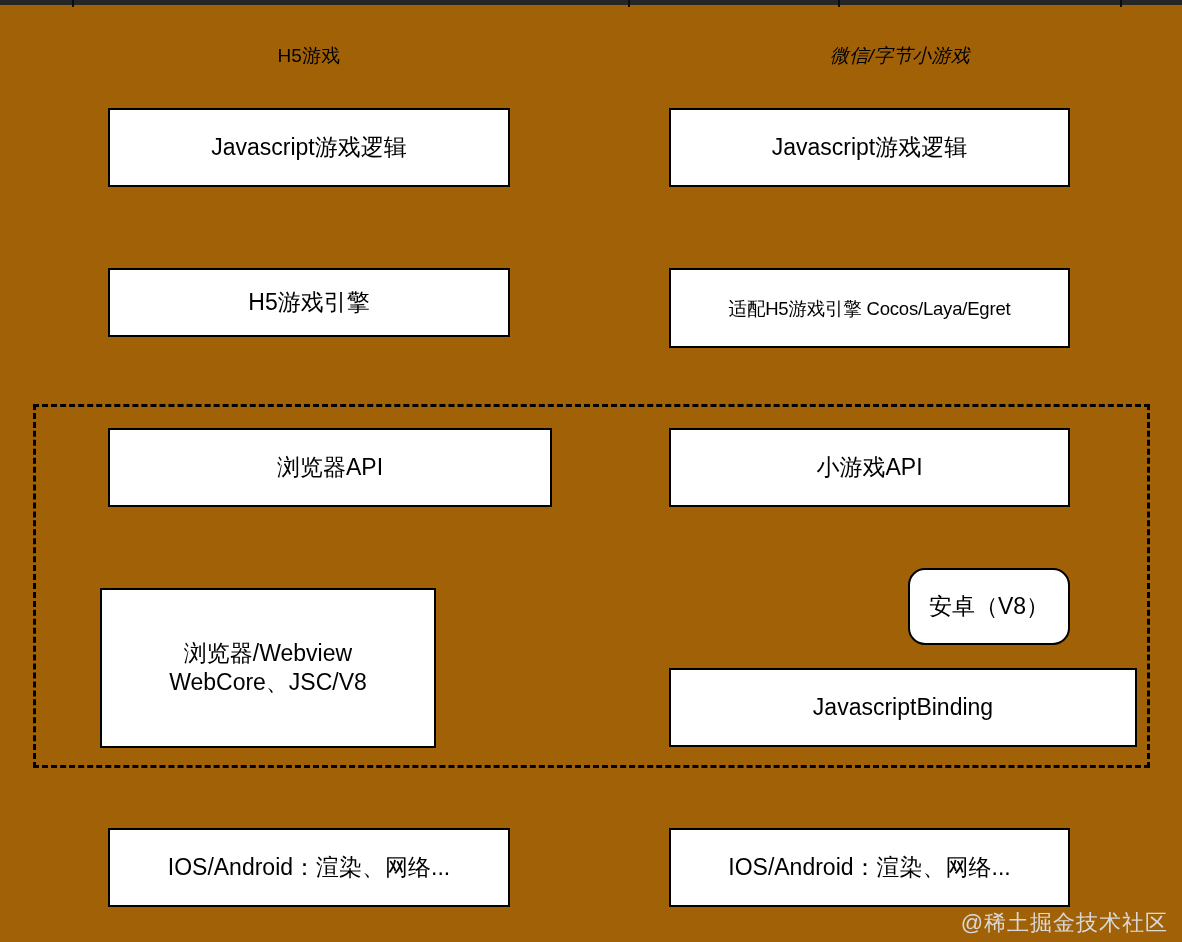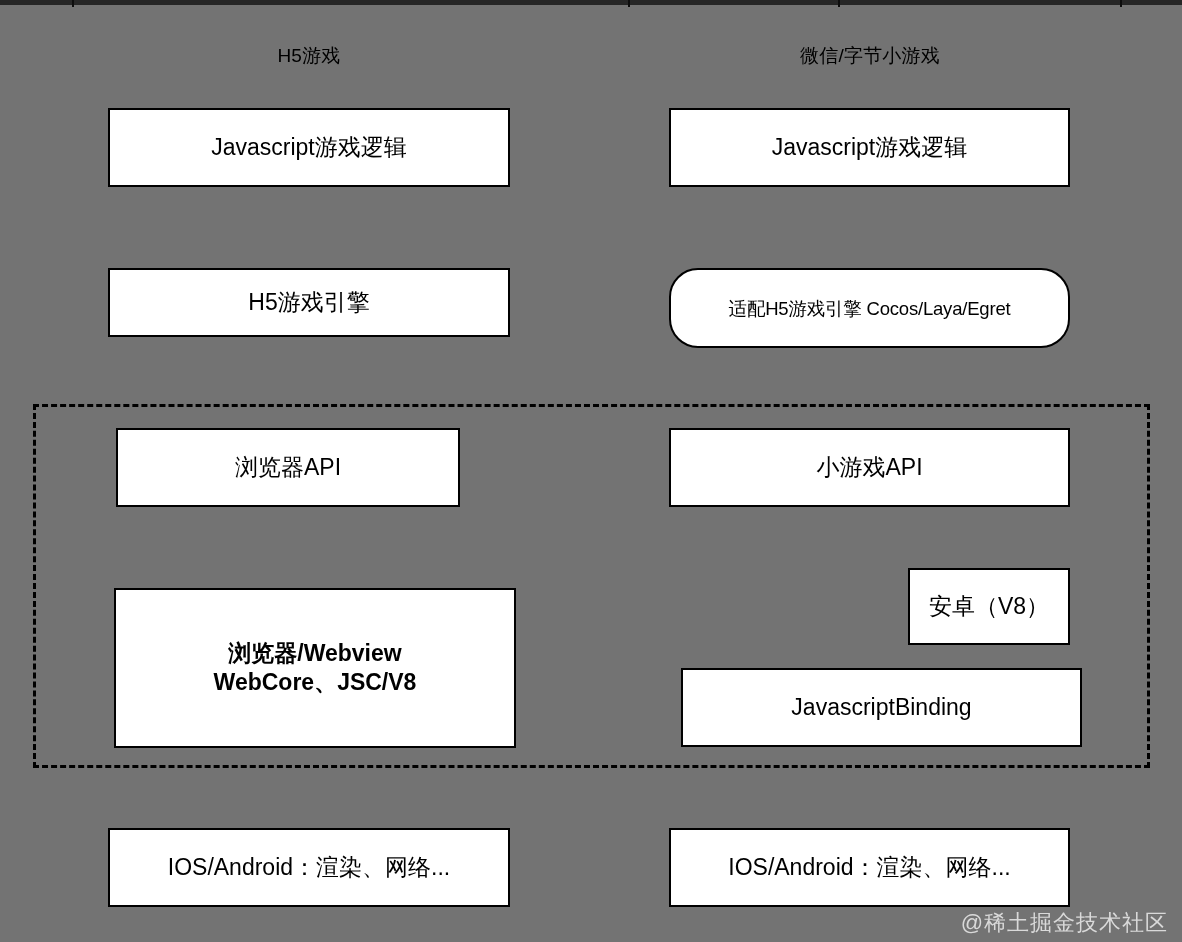--- a/index.html
+++ b/index.html
@@ -10,21 +10,21 @@
   }
   body {
     font-family: "Liberation Sans", "DejaVu Sans", sans-serif;
     color: #000000;
     -webkit-font-smoothing: antialiased;
   }
   #canvas {
     position: relative;
     width: 1182px;
     height: 942px;
-    background: #737373;
+    background: #a16207;
     overflow: hidden;
   }
 
   
   .top-strip {
     position: absolute;
     left: 0;
     top: 0;
     width: 1182px;
     height: 5px;
@@ -44,39 +44,39 @@
     top: 42px;
     width: 402px;
     text-align: center;
     font-size: 19px;
     line-height: 28px;
     color: #000;
     letter-spacing: 0.2px;
     white-space: nowrap;
   }
   #title-left  { left: 108px; }
-  #title-right { left: 669px; }
+  #title-right { left: 699px; font-style: italic; }
 
   
   .node {
     position: absolute;
     box-sizing: border-box;
     border: 2.5px solid #000000;
     background: #ffffff;
     display: flex;
     align-items: center;
     justify-content: center;
     text-align: center;
     font-size: 23px;
     line-height: 29px;
     color: #000000;
     padding: 0 6px;
     white-space: pre-line;
   }
-  .node.tight { font-size: 18.5px; letter-spacing: -0.2px; padding: 0 4px; border-radius: 29px; }
+  .node.tight { font-size: 18.5px; letter-spacing: -0.2px; padding: 0 4px; }
 
   
   .dashed-region {
     position: absolute;
     left: 33px;
     top: 404px;
     width: 1117px;
     height: 364px;
     box-sizing: border-box;
     border: 3px dashed #000000;
@@ -109,35 +109,35 @@
 
   <div id="title-left" class="col-title">H5游戏</div>
   <div id="title-right" class="col-title">微信/字节小游戏</div>
 
   <div class="dashed-region"></div>
 
   <div class="node" style="left:108px; top:108px; width:402px; height:79px;">Javascript游戏逻辑</div>
 
   <div class="node" style="left:108px; top:268px; width:402px; height:69px;">H5游戏引擎</div>
 
-  <div class="node" style="left:108px; top:428px; width:344px; height:79px;margin-left:8px;">浏览器API</div>
+  <div class="node" style="left:108px; top:428px; width:444px; height:79px;">浏览器API</div>
 
-  <div class="node" style="left:114px; top:588px; width:402px; height:160px;font-weight:bold;">浏览器/Webview
+  <div class="node" style="left:100px; top:588px; width:336px; height:160px;">浏览器/Webview
 WebCore、JSC/V8</div>
 
   <div class="node" style="left:108px; top:828px; width:402px; height:79px;">IOS/Android：渲染、网络...</div>
 
   <div class="node" style="left:669px; top:108px; width:401px; height:79px;">Javascript游戏逻辑</div>
 
   <div class="node tight" style="left:669px; top:268px; width:401px; height:80px;">适配H5游戏引擎 Cocos/Laya/Egret</div>
 
   <div class="node" style="left:669px; top:428px; width:401px; height:79px;">小游戏API</div>
 
 
-  <div class="node" style="left:908px; top:568px; width:162px; height:77px;">安卓（V8）</div>
+  <div class="node" style="left:908px; top:568px; width:162px; height:77px;border-radius:17px;">安卓（V8）</div>
 
-  <div class="node" style="left:669px; top:668px; width:401px; height:79px;margin-left:12px;">JavascriptBinding</div>
+  <div class="node" style="left:669px; top:668px; width:468px; height:79px;">JavascriptBinding</div>
 
   <div class="node" style="left:669px; top:828px; width:401px; height:79px;">IOS/Android：渲染、网络...</div>
 
   <div class="watermark">@稀土掘金技术社区</div>
 
 </div>
 
 </body></html>

